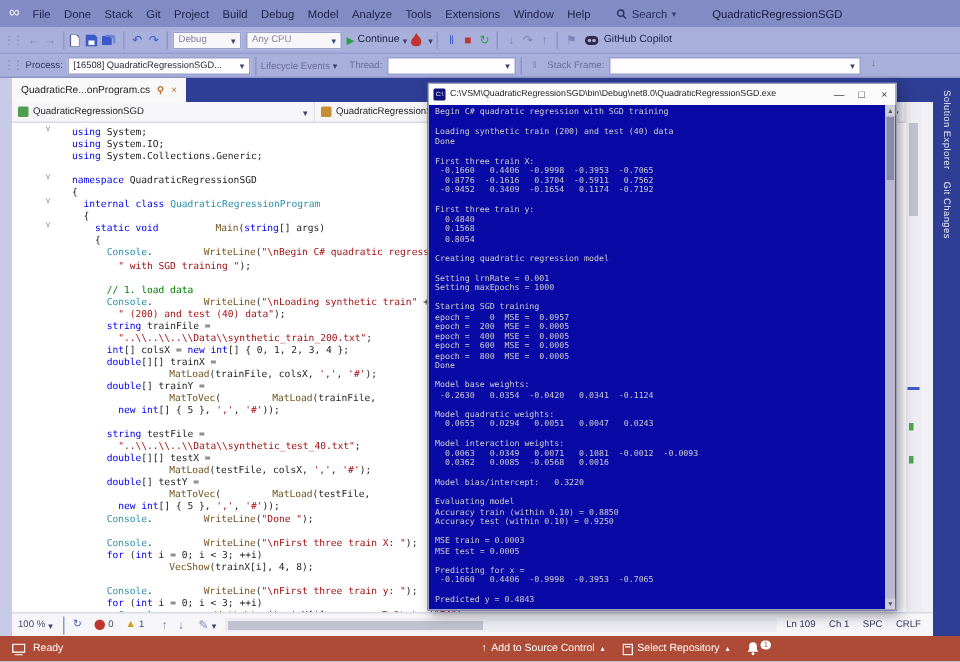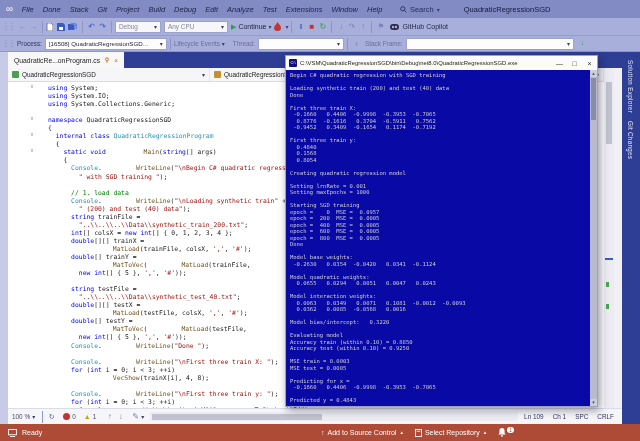--- a/index.html
+++ b/index.html
@@ -4,21 +4,21 @@
 <style>
   * { box-sizing: border-box; margin: 0; padding: 0; }
   html,body { width:640px; height:441px; overflow:hidden; }
   body { font-family:"Liberation Sans", sans-serif; }
   .app { position:relative; width:640px; height:441px; background:#2E3E95; overflow:hidden; }
 
   
   .titlebar { position:absolute; top:0; left:0; width:640px; height:18px; background:#838BC5;
     display:flex; align-items:center; font-size:7.5px; color:#1B2145; }
   .vs-logo { margin:0 4px 0 6px; font-size:10px; color:#F4F5FB; line-height:1; }
-  .menubar { display:flex; align-items:center;font-style:italic; }
+  .menubar { display:flex; align-items:center; }
   .menu-item { padding:0 4.5px; cursor:default; }
   .tb-search { display:flex; align-items:center; margin-left:13px; color:#272D5C; gap:3px; }
   .tb-title { margin-left:24px; color:#14193D; }
   .tb-right { margin-left:auto; display:flex; align-items:center; }
   .signin { display:flex; align-items:center; gap:3px; margin-right:10px; }
   .winbtn { width:17px; text-align:center; font-size:8px; color:#1B2145; }
   .dd { font-size:6px; color:#3A4070; }
 
   
   .toolbar { position:absolute; top:18px; left:0; width:640px; height:18px; background:#A9AFDB;
@@ -116,23 +116,23 @@
   <div class="titlebar">
     <span class="vs-logo">∞</span>
     <nav class="menubar">
         <span class="menu-item">File</span>
         <span class="menu-item">Done</span>
         <span class="menu-item">Stack</span>
         <span class="menu-item">Git</span>
         <span class="menu-item">Project</span>
         <span class="menu-item">Build</span>
         <span class="menu-item">Debug</span>
-        <span class="menu-item">Edit</span>
+        <span class="menu-item">Model</span>
         <span class="menu-item">Analyze</span>
-        <span class="menu-item">Test</span>
+        <span class="menu-item">Tools</span>
         <span class="menu-item">Extensions</span>
         <span class="menu-item">Window</span>
         <span class="menu-item">Help</span>
       </nav>
     <div class="tb-search">
       <svg width="7" height="7" viewBox="0 0 10 10">
           <circle cx="4" cy="4" r="3" fill="none" stroke="#272D5C" stroke-width="1.3"></circle>
           <line x1="6.3" y1="6.3" x2="9" y2="9" stroke="#272D5C" stroke-width="1.3"></line>
         </svg>
       <span>Search</span>

